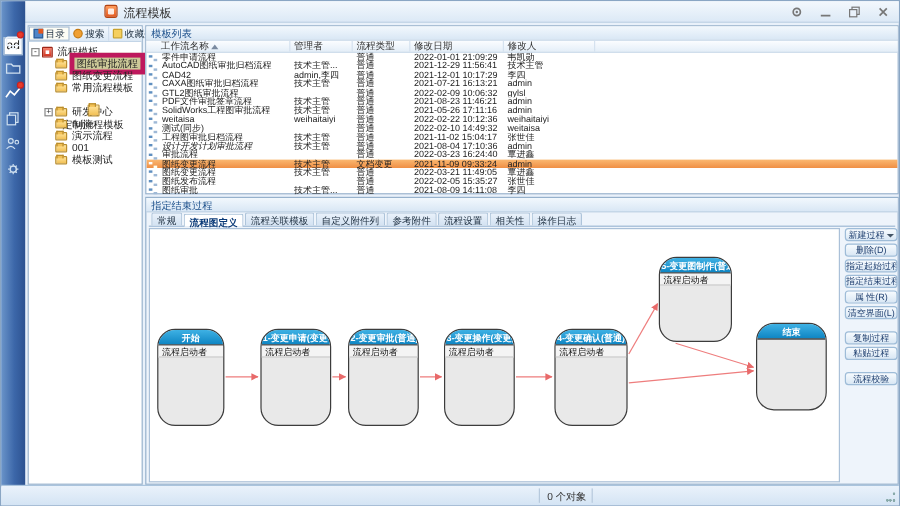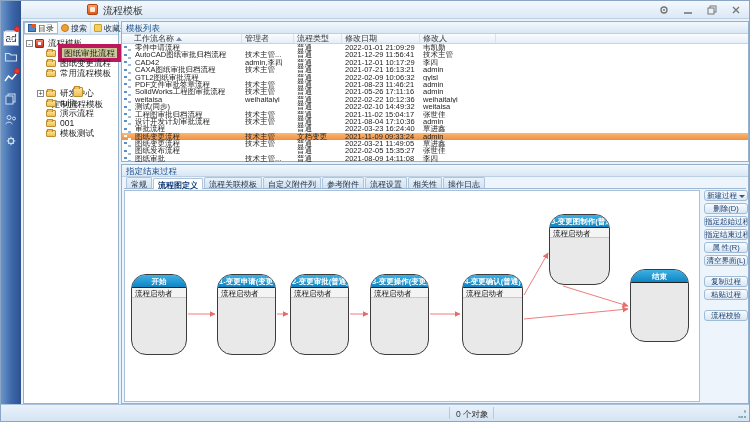--- a/index.html
+++ b/index.html
@@ -349,21 +349,21 @@
         <div class="trow">
           <span class="flowic"></span>
           <span class="td" style="width: 110px;">工程图审批归档流程</span>
           <span class="td" style="width: 52px;">技术主管</span>
           <span class="td" style="width: 48px;">普通</span>
           <span class="td" style="width: 78px;">2021-11-02 15:04:17</span>
           <span class="td" style="width: 76px;">张世佳</span>
         </div>
         <div class="trow">
           <span class="flowic"></span>
-          <span class="td" style="width: 110px;">设计开发计划审批流程</span>
+          <span class="td" style="width: 110px; font-style: italic;">设计开发计划审批流程</span>
           <span class="td" style="width: 52px;">技术主管</span>
           <span class="td" style="width: 48px;">普通</span>
           <span class="td" style="width: 78px;">2021-08-04 17:10:36</span>
           <span class="td" style="width: 76px;">admin</span>
         </div>
         <div class="trow">
           <span class="flowic"></span>
           <span class="td" style="width: 110px;">审批流程</span>
           <span class="td" style="width: 52px;"></span>
           <span class="td" style="width: 48px;">普通</span>

